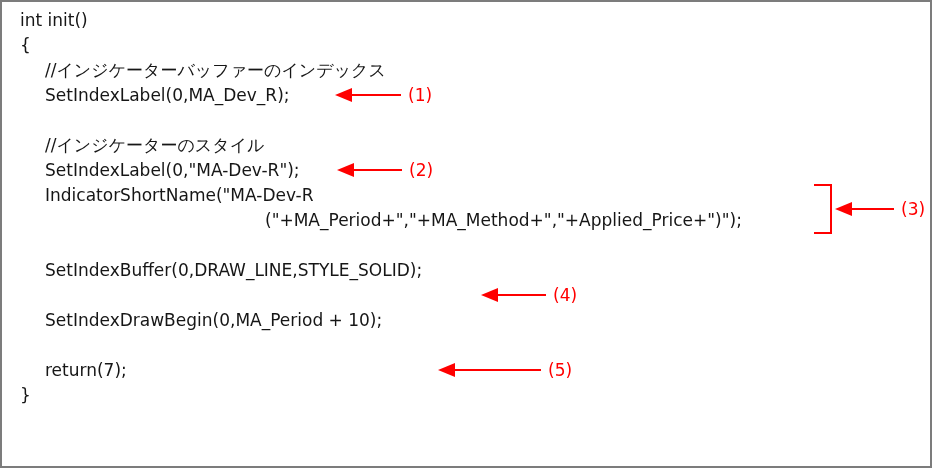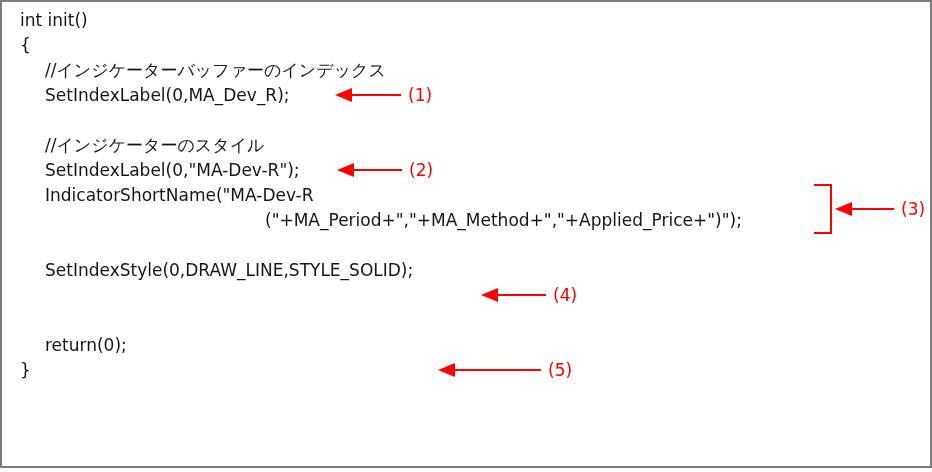--- a/index.html
+++ b/index.html
@@ -56,24 +56,25 @@
     <div class="line i0"><span>int init()</span></div>
     <div class="line i0"><span>{</span></div>
     <div class="line i1"><span>//インジケーターバッファーのインデックス</span></div>
     <div class="line i1"><span>SetIndexLabel(0,MA_Dev_R);</span></div>
     <div class="line i0"></div>
     <div class="line i1"><span>//インジケーターのスタイル</span></div>
     <div class="line i1"><span>SetIndexLabel(0,"MA-Dev-R");</span></div>
     <div class="line i1"><span>IndicatorShortName("MA-Dev-R</span></div>
     <div class="line i2"><span>("+MA_Period+","+MA_Method+","+Applied_Price+")");</span></div>
     <div class="line i0"></div>
-    <div class="line i1"><span>SetIndexStyle(0,DRAW_LINE,STYLE_SOLID);</span></div>
+    <div class="line i1"><span>SetIndexBuffer(0,DRAW_LINE,STYLE_SOLID);</span></div>
     <div class="line i0"></div>
+    <div class="line i1"><span>SetIndexDrawBegin(0,MA_Period + 10);</span></div>
     <div class="line i0"></div>
-    <div class="line i1"><span>return(0);</span></div>
+    <div class="line i1"><span>return(7);</span></div>
     <div class="line i0"><span>}</span></div>
   </div>
 
   <div class="bracket"></div>
 
   <div class="annotation a1">
     <span class="ah"></span>
     <span class="al"></span>
     <span class="lbl">(1)</span>
   </div>

